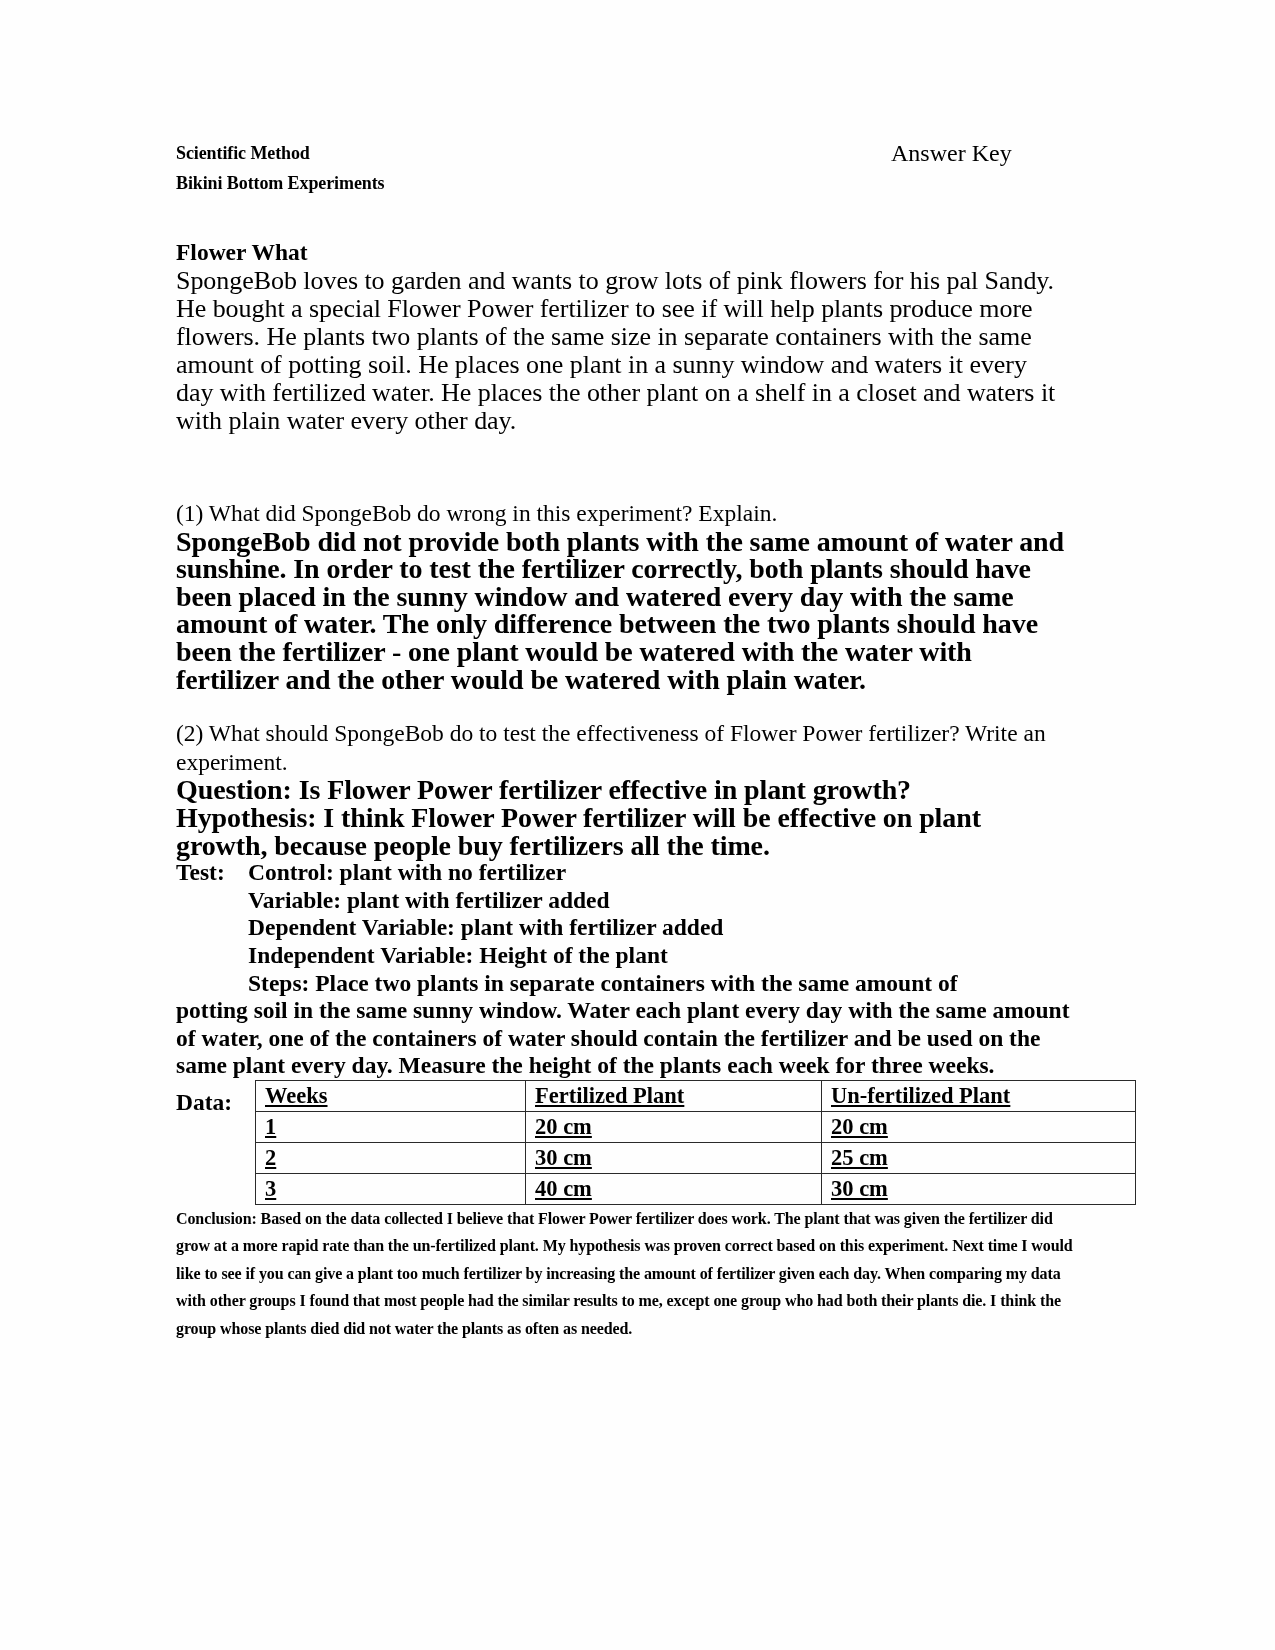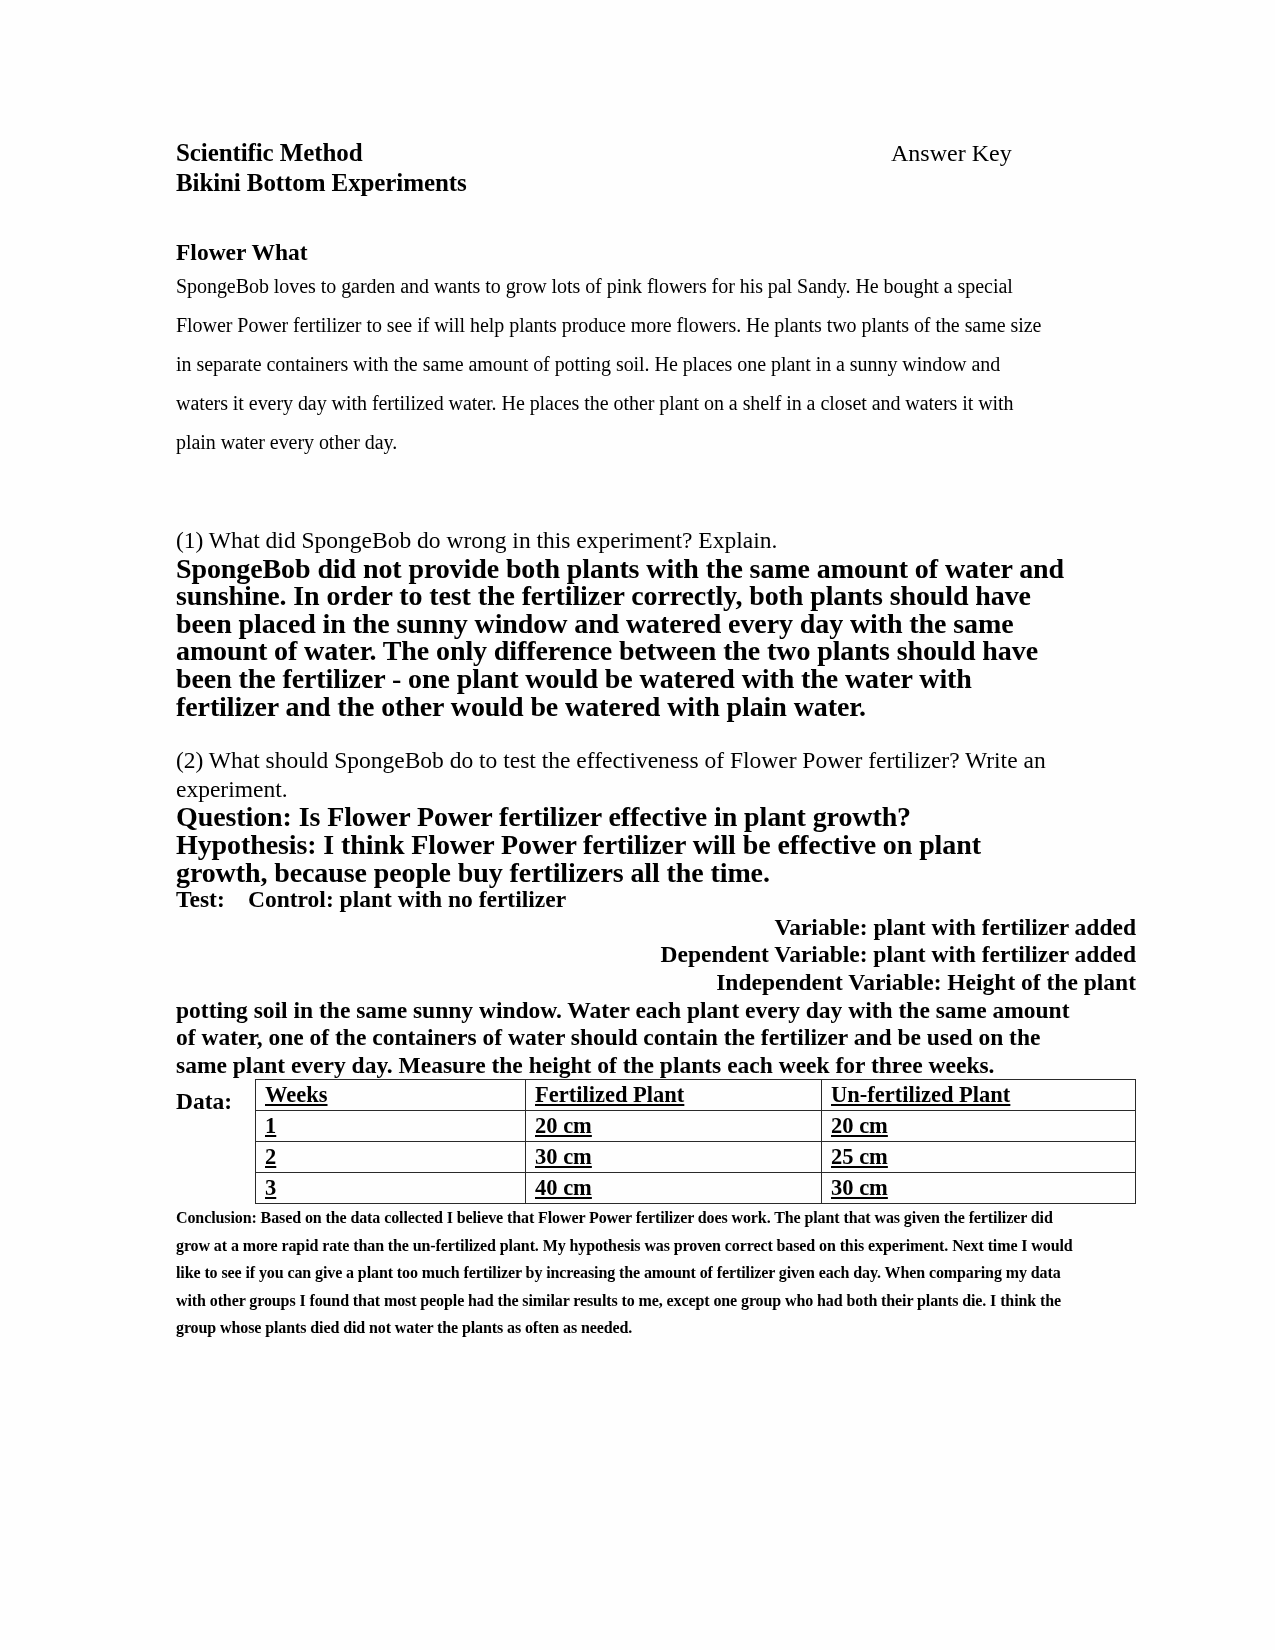--- a/index.html
+++ b/index.html
@@ -29,44 +29,44 @@
   }
   
   .hdr {
     position: relative;
     height: 62px;
   }
   .hdr-left {
     position: absolute;
     left: 0;
     top: 0;
-    font-size: 25px;
+    font-size: 18px;
     font-weight: bold;
     line-height: 30px;
     letter-spacing: -0.1px;
   }
   .hdr-right {
     position: absolute;
     left: 715px;
     top: 0;
     font-size: 24px;
     font-weight: normal;
     line-height: 30px;
   }
   
   .gap-lg { height: 38px; }
   .sec-title {
     font-size: 23.5px;
     font-weight: bold;
     line-height: 29px;
   }
   .para {
-    font-size: 20px;
+    font-size: 26px;
     font-weight: normal;
-    line-height: 39px;
+    line-height: 28px;
     width: 880px;
     letter-spacing: -0.05px;
   }
   .para-b {
     font-size: 28px;
     font-weight: bold;
     line-height: 27.6px;
     width: 895px;
     letter-spacing: -0.1px;
   }
@@ -86,21 +86,20 @@
   .test-row {
     display: block;
   }
   .test-label {
     display: inline-block;
     width: 72px;
   }
   .test-indent {
     display: block;
     padding-left: 72px;
-    text-align: right;
   }
   .hang {
     display: block;
     width: 895px;
   }
   
   .data-wrap {
     position: relative;
     display: block;
   }
@@ -166,20 +165,21 @@
     <div class="qline">(2) What should SpongeBob do to test the effectiveness of Flower Power fertilizer? Write an experiment.</div>
 
     <div class="para-b">Question: Is Flower Power fertilizer effective in plant growth?</div>
     <div class="para-b">Hypothesis:  I think Flower Power fertilizer will be effective on plant growth, because people buy fertilizers all the time.</div>
 
     <div class="test-block">
       <span class="test-row"><span class="test-label">Test:</span><span>Control: plant with no fertilizer</span></span>
       <span class="test-indent">Variable: plant with fertilizer added</span>
       <span class="test-indent">Dependent Variable: plant with fertilizer added</span>
       <span class="test-indent">Independent Variable: Height of the plant</span>
+      <span class="test-indent">Steps: Place two plants in separate containers with the same amount of</span>
       <span class="hang">potting soil in the same sunny window.  Water each plant every day with the same amount of water, one of the containers of water should contain the fertilizer and be used on the same plant every day.  Measure the height of the plants each week for three weeks.</span>
     </div>
 
     <div class="data-wrap">
       <span class="data-label">Data:</span>
       <table class="data">
         <colgroup>
             <col class="c1">
             <col class="c2">
             <col class="c3">

